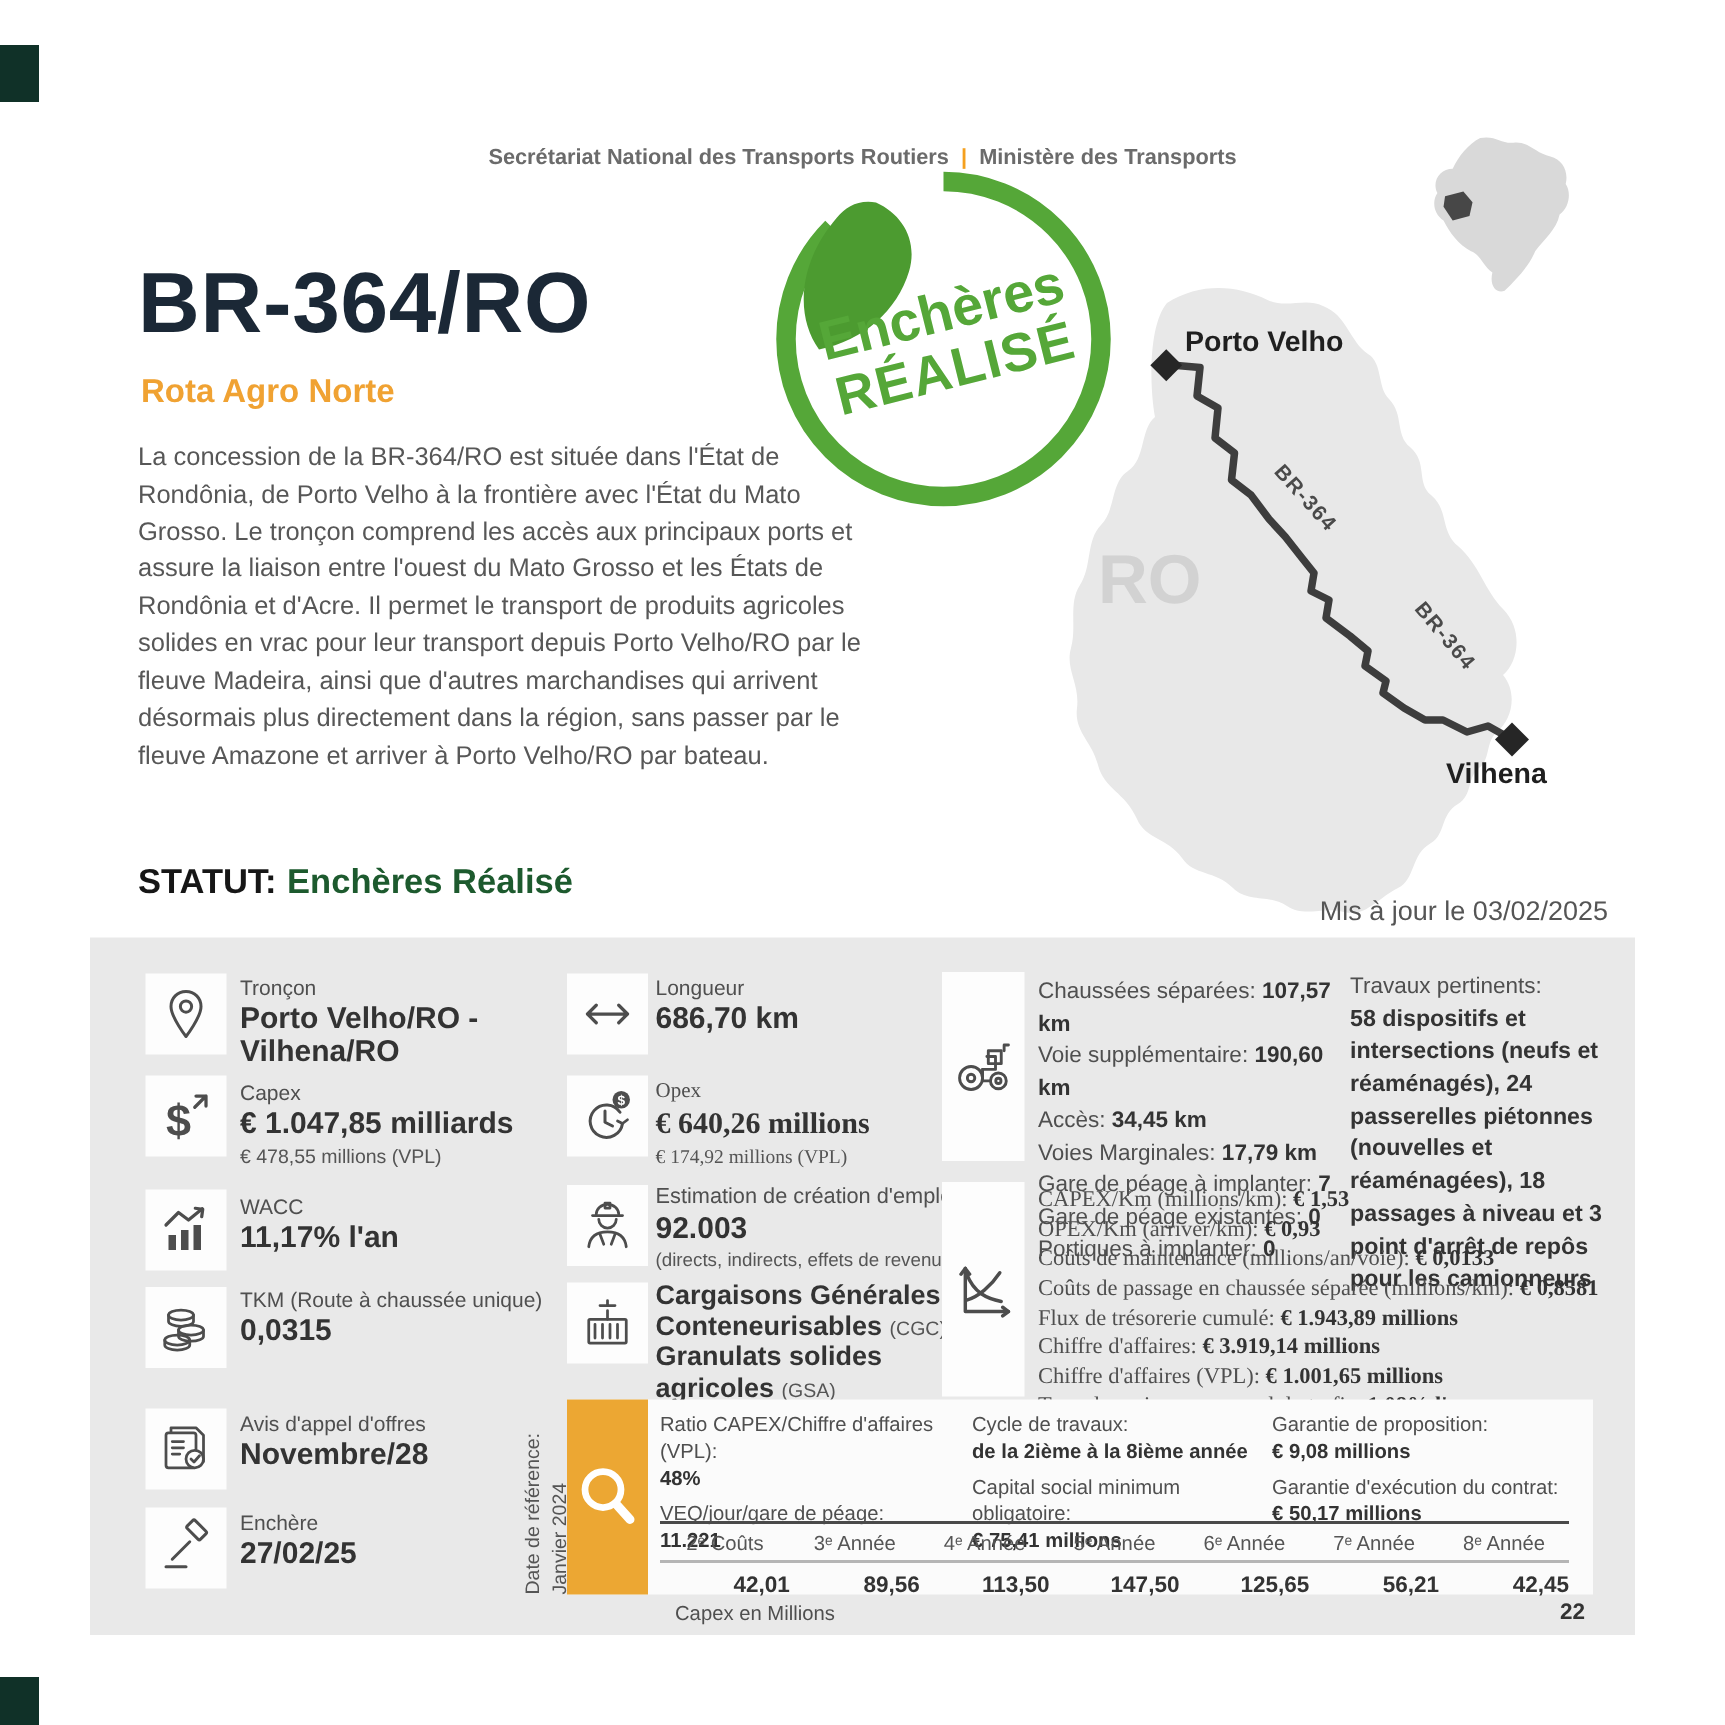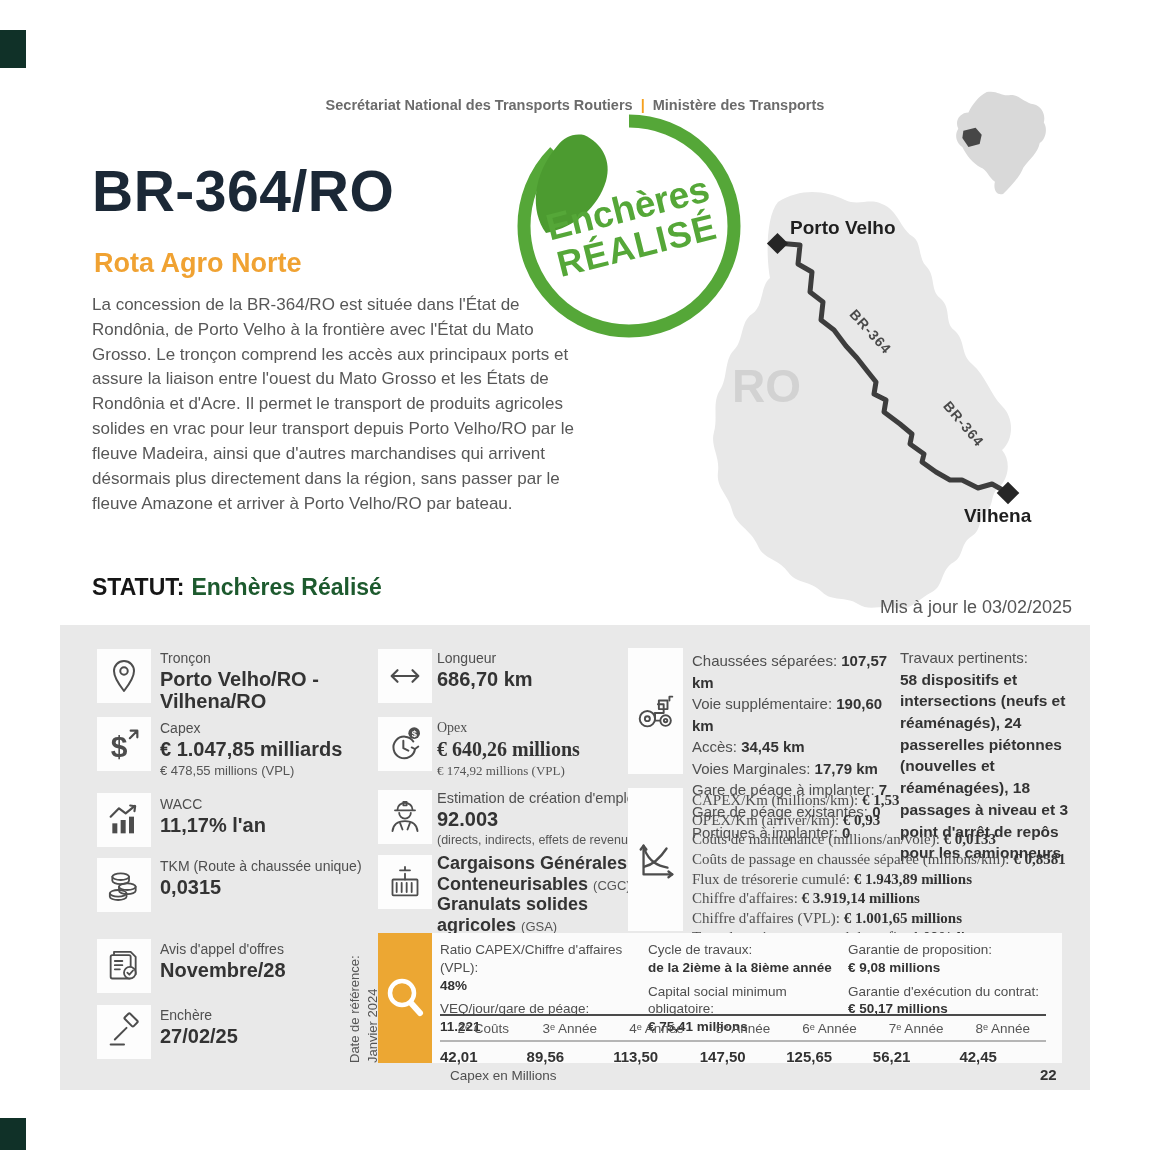--- a/index.html
+++ b/index.html
@@ -6,22 +6,22 @@
   body{
     width:1150px;height:1150px;position:relative;background:#ffffff;
     font-family:"Liberation Sans",sans-serif;color:#333;overflow:hidden;
   }
   .abs{position:absolute;}
   
   .top-header{left:0;top:50px;width:1150px;text-align:center;font-size:14.5px;font-weight:bold;color:#6b6b6b;margin-top:47px;}
   .top-header .sep{color:#f5a01e;padding:0 4px;}
   .corner-sq{width:26px;background:#103128;}
   
-  .hero-title{left:92px;top:158px;font-size:57px;font-weight:800;color:#1b2836;letter-spacing:.5px;}
-  .hero-sub{left:94px;top:248px;font-size:27px;font-weight:700;color:#f0a232;}
+  .hero-title{left:92px;top:169px;font-size:57px;font-weight:800;color:#1b2836;letter-spacing:.5px;}
+  .hero-sub{left:94px;top:248px;font-size:22px;font-weight:700;color:#f0a232;}
   .hero-desc{left:92px;top:293px;width:499px;font-size:17px;line-height:1.46;color:#575757;}
   
   .badge-svg{left:504px;top:101px;}
   
   .status-line{left:92px;top:574px;font-size:23px;font-weight:800;}
   .status-line .lab{color:#161616;}
   .status-line .val{color:#1d5a2e;padding-left:7px;}
   .updated{right:78px;top:597px;font-size:18px;color:#555;}
   
   .panel{left:60px;top:625px;width:1030px;height:465px;background:#e9e9e9;}
@@ -41,21 +41,21 @@
   .info-panel{left:378px;top:933px;width:684px;height:130px;background:#fbfbfb;}
   .orange-box{left:378px;top:933px;width:54px;height:130px;background:#eca733;display:flex;align-items:center;justify-content:center;}
   .ip-col{position:absolute;font-size:13.5px;line-height:1.32;}
   .ip-label{color:#4f4f4f;}
   .ip-value{color:#333;font-weight:bold;margin-bottom:6px;}
   .vref{left:303px;top:976px;width:130px;height:44px;transform:rotate(-90deg);font-size:13px;color:#555;line-height:1.4;white-space:pre-line;text-align:left;}
   .years{left:440px;top:1014px;width:606px;border-top:2px solid #4a4a4a;}
   .yrow{display:grid;grid-template-columns:repeat(7,1fr);}
   .yh{font-size:13.5px;color:#555;text-align:center;padding:5px 0 4px;}
   .yhr{border-bottom:2px solid #b5b5b5;}
-  .yv{font-size:15px;font-weight:bold;color:#333;text-align:left;padding:6px 0 4px;}
+  .yv{font-size:15px;font-weight:bold;color:#333;text-align:right;padding:6px 0 4px;}
   .caption{left:450px;top:1068px;font-size:13.5px;color:#4f4f4f;}
   .pagenum{left:1040px;top:1066px;font-size:15px;font-weight:bold;color:#333;}
   
   .map-city{font-size:19px;fill:#1f1f1f;font-weight:600;}
   .map-road{font-size:14px;fill:#4a4a4a;font-weight:bold;letter-spacing:1px;}
   .map-state{font-size:46px;fill:#d2d2d2;font-weight:800;}
   svg text{font-family:"Liberation Sans",sans-serif;}
 </style>
 </head>
 <body>

